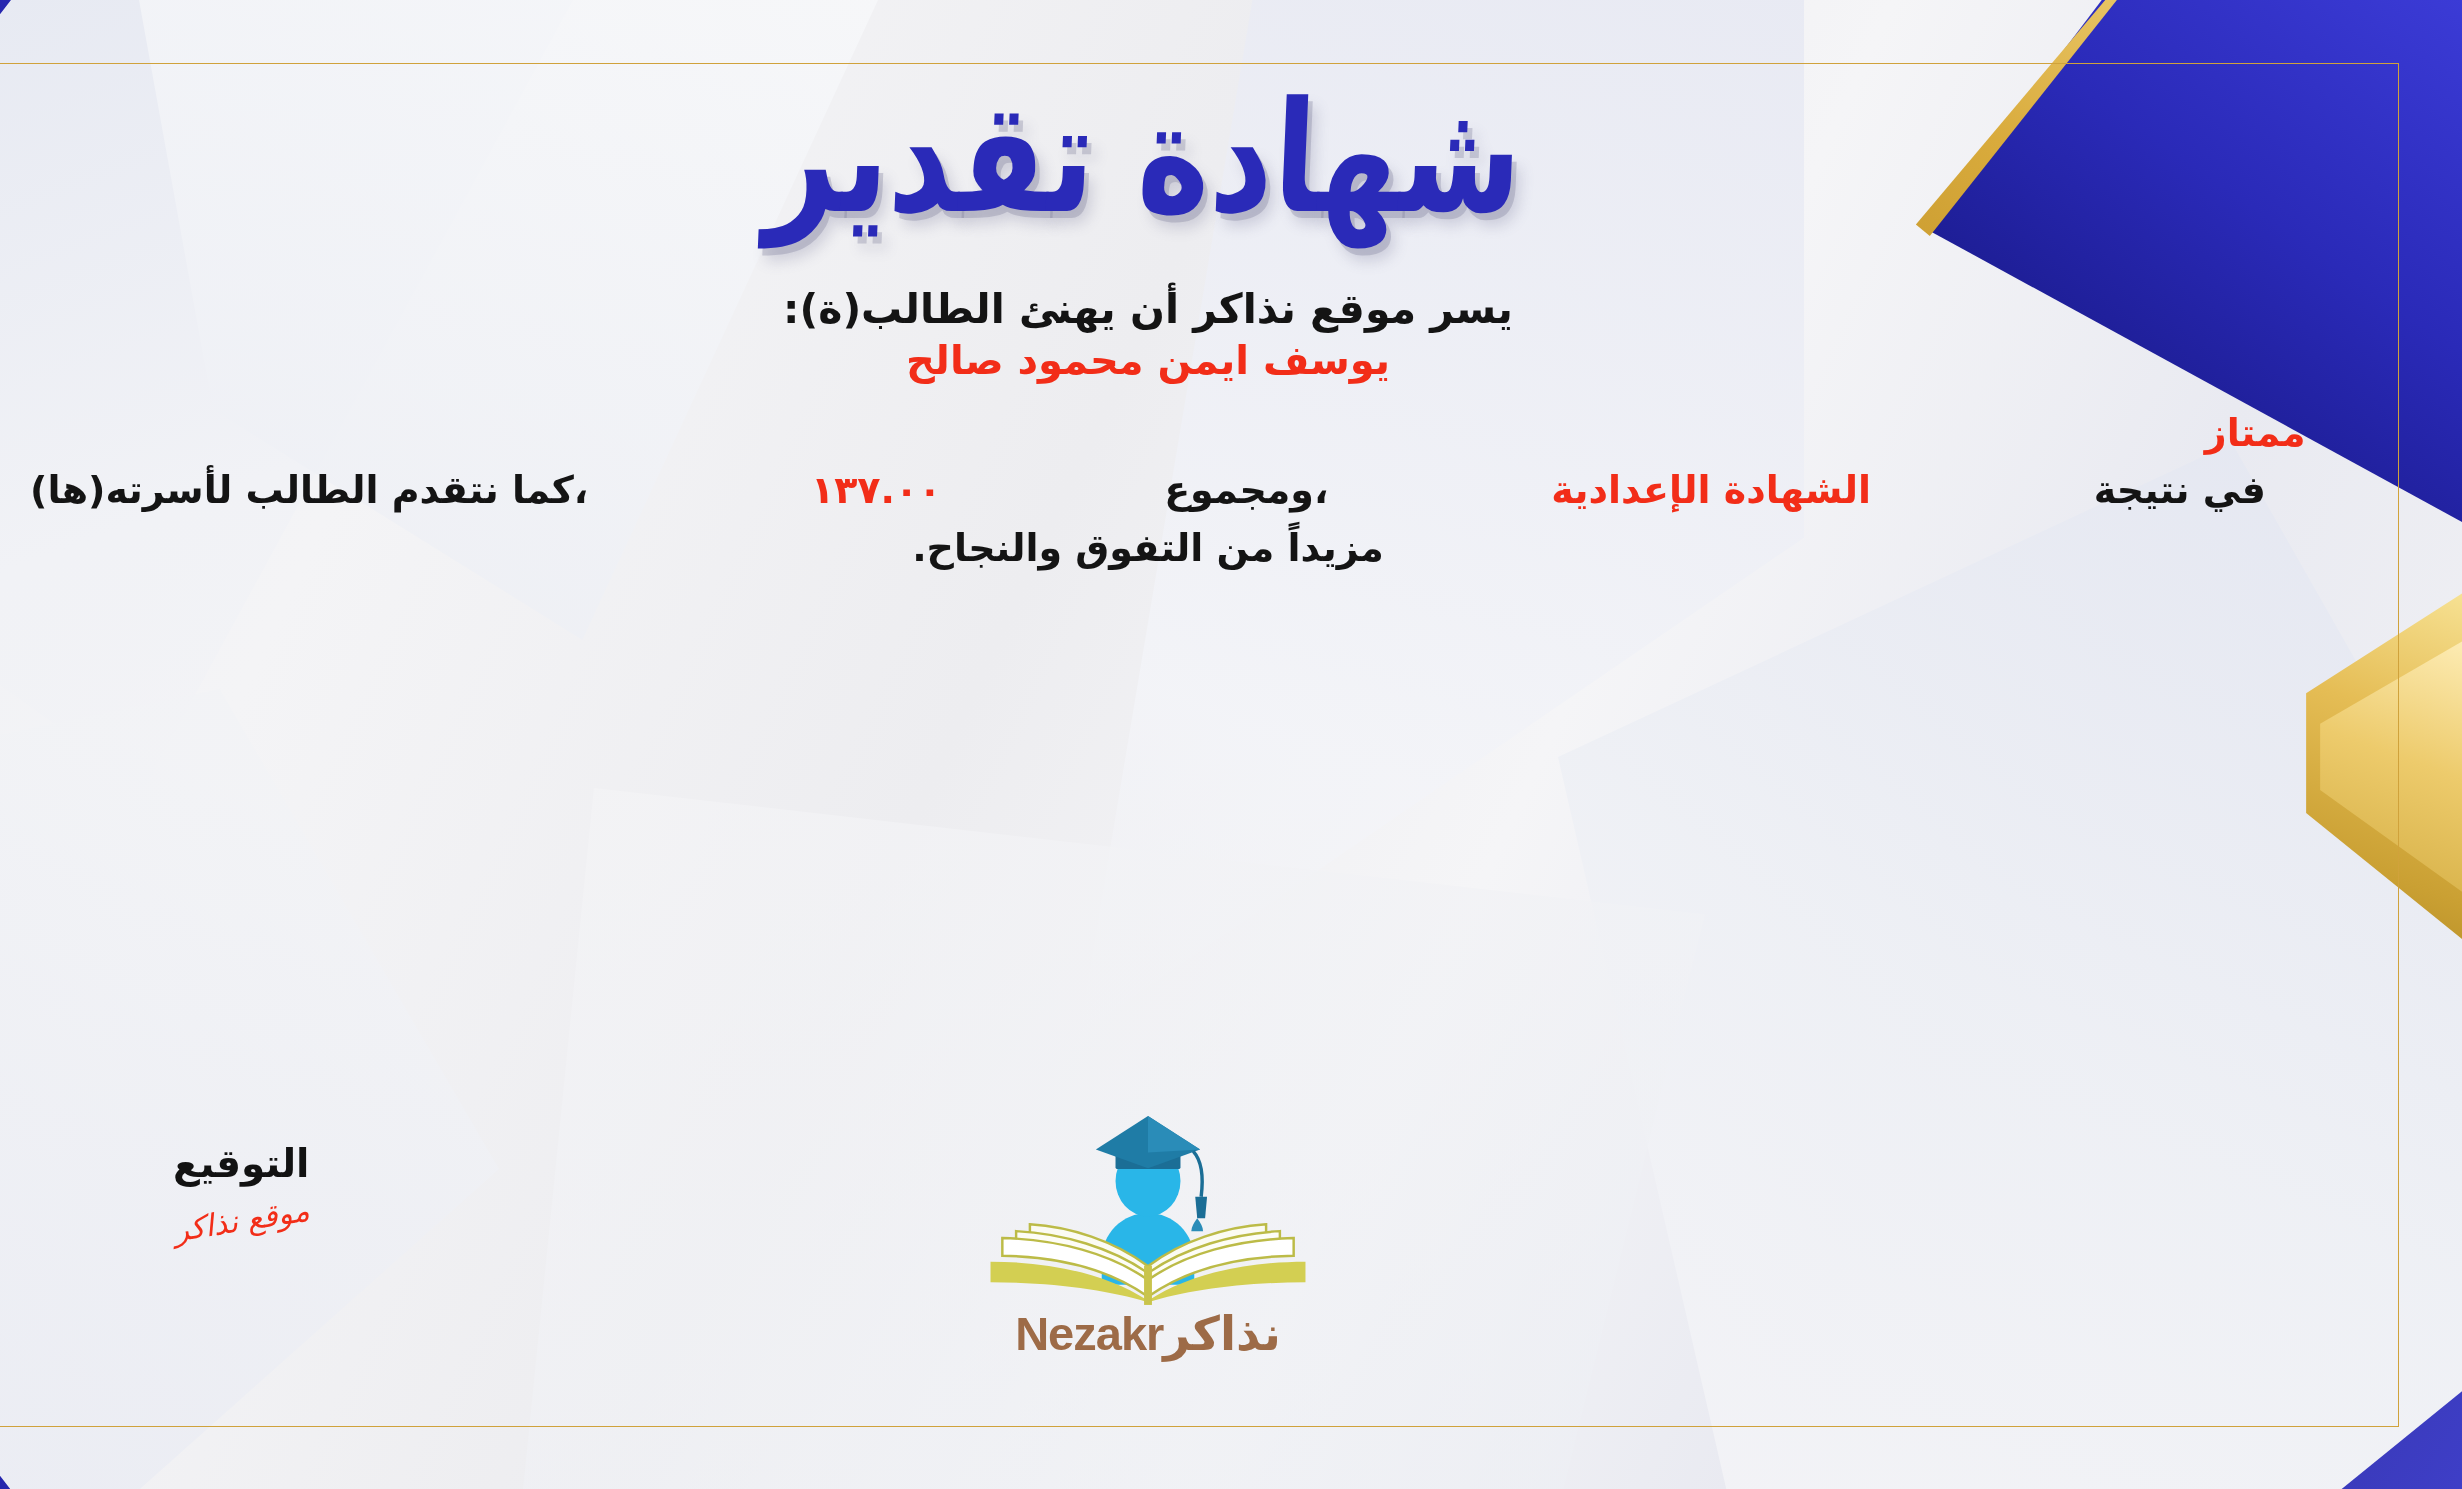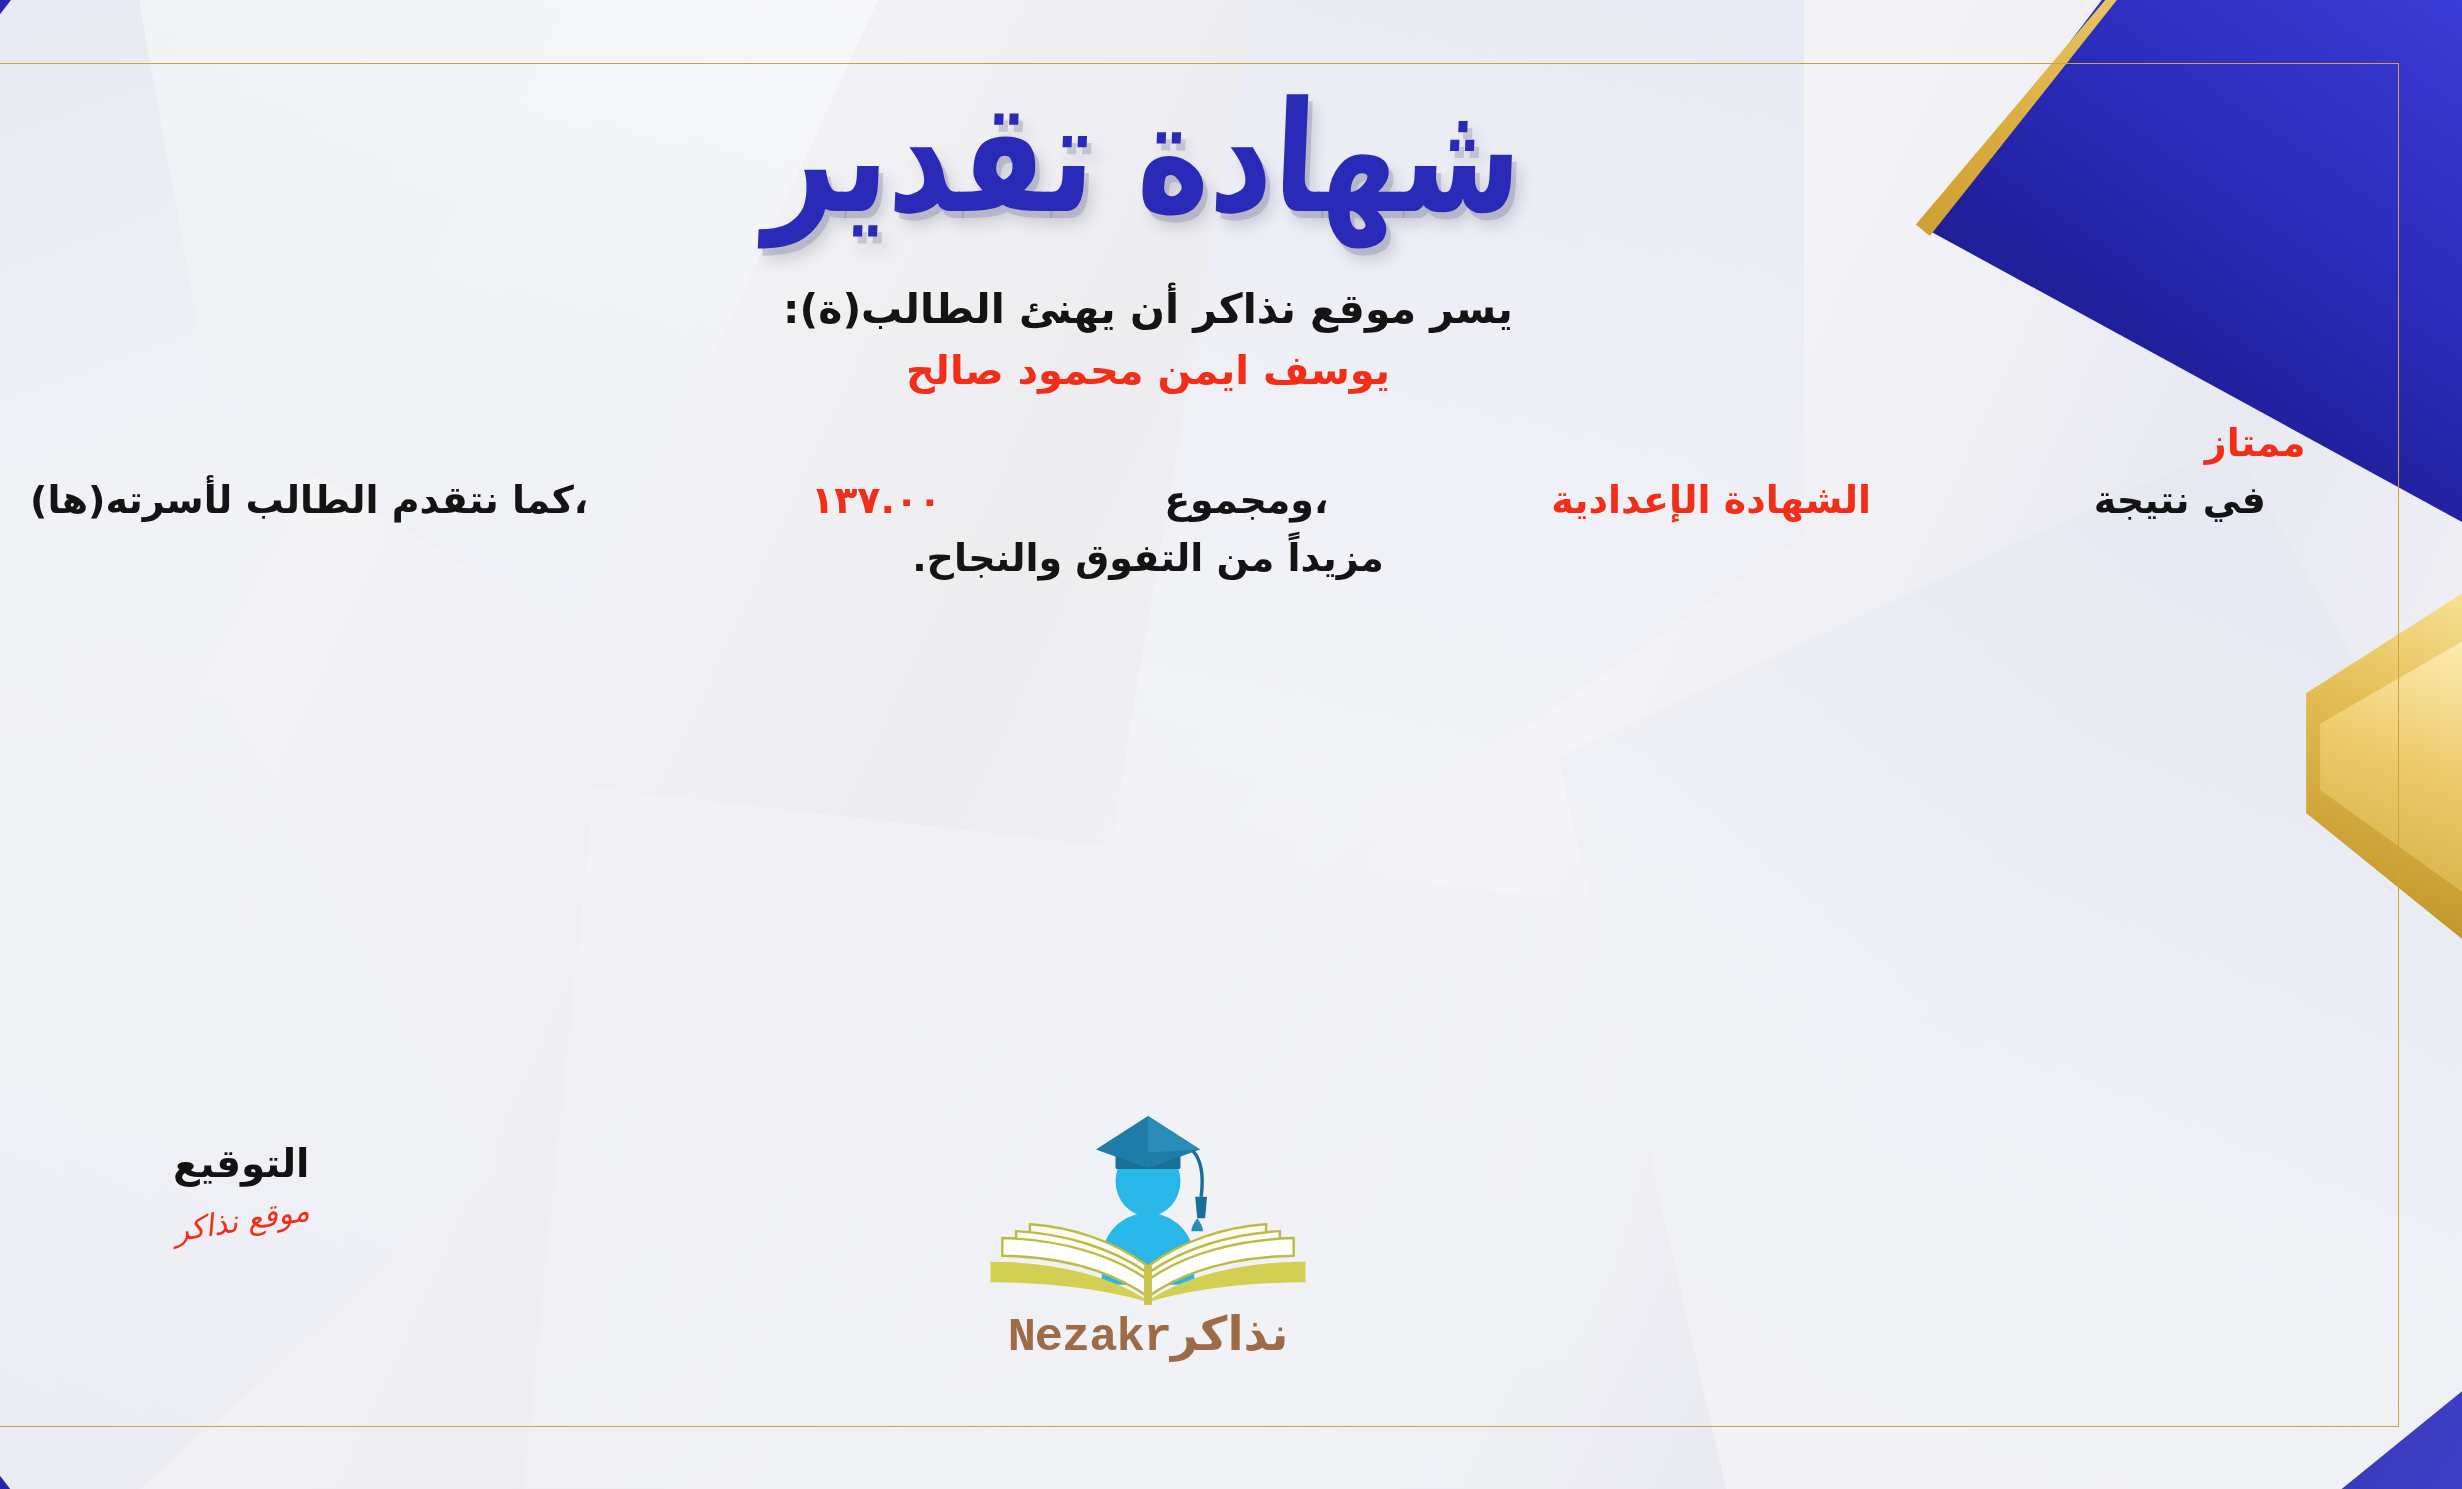--- a/index.html
+++ b/index.html
@@ -176,21 +176,21 @@
   .intro {
     margin-top: 79px;
     font-size: 41px;
     font-weight: 700;
     color: #141414;
     letter-spacing: -0.5px;
     white-space: nowrap;
   }
 
   .student-name {
-    margin-top: 14px;
+    margin-top: 4px;
     font-size: 40px;
     font-weight: 700;
     color: #f22d18;
     letter-spacing: -0.5px;
     white-space: nowrap;
   }
 
   .body-block {
     margin-top: 21.7px;
     width: 2315px;
@@ -266,21 +266,21 @@
   }
   .logo-mark { width: 374px; height: 202px; display: block; }
   .logo-text {
     margin-top: -3px;
     font-size: 47px;
     font-weight: 700;
     color: #9d6b47;
     letter-spacing: -1px;
     direction: rtl;
   }
-  .logo-text .latin { font-family: Liberation Mono, monospace; text-align: center; }
+  .logo-text .latin { font-family: Liberation Sans, sans-serif; text-align: center; }
 </style>
 </head>
 <body>
 
 <div class="certificate">
 
   <div class="bg-base"></div>
   <div class="facet f1"></div>
   <div class="facet f2"></div>
   <div class="facet f3"></div>

